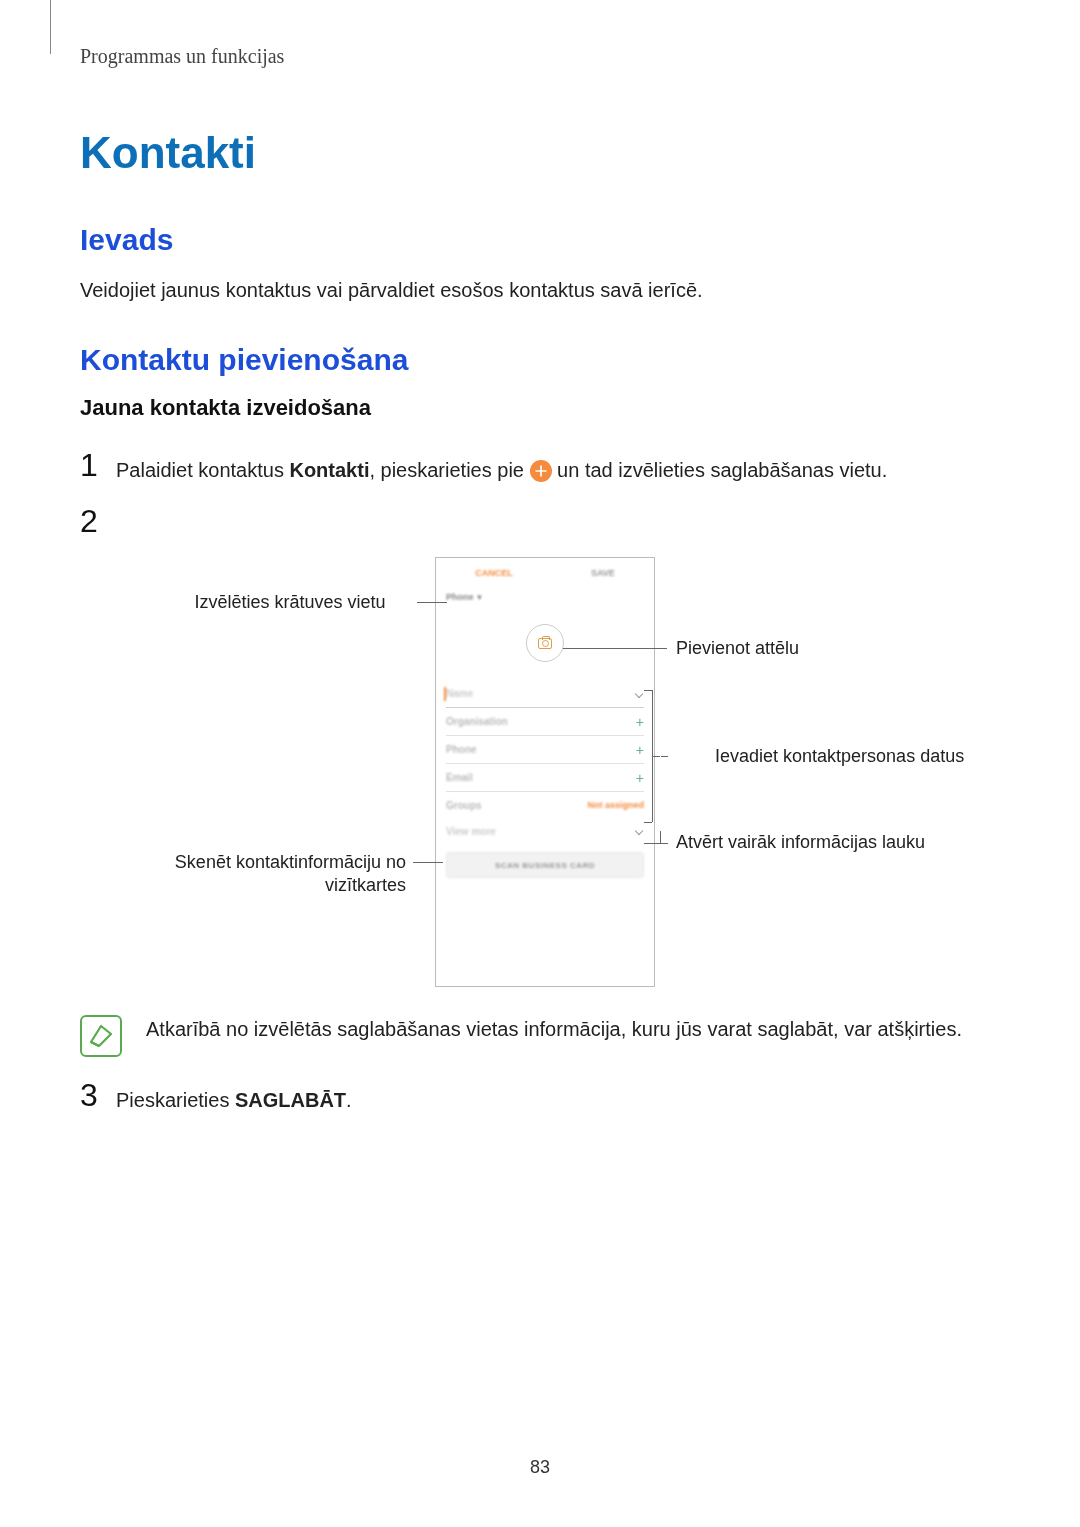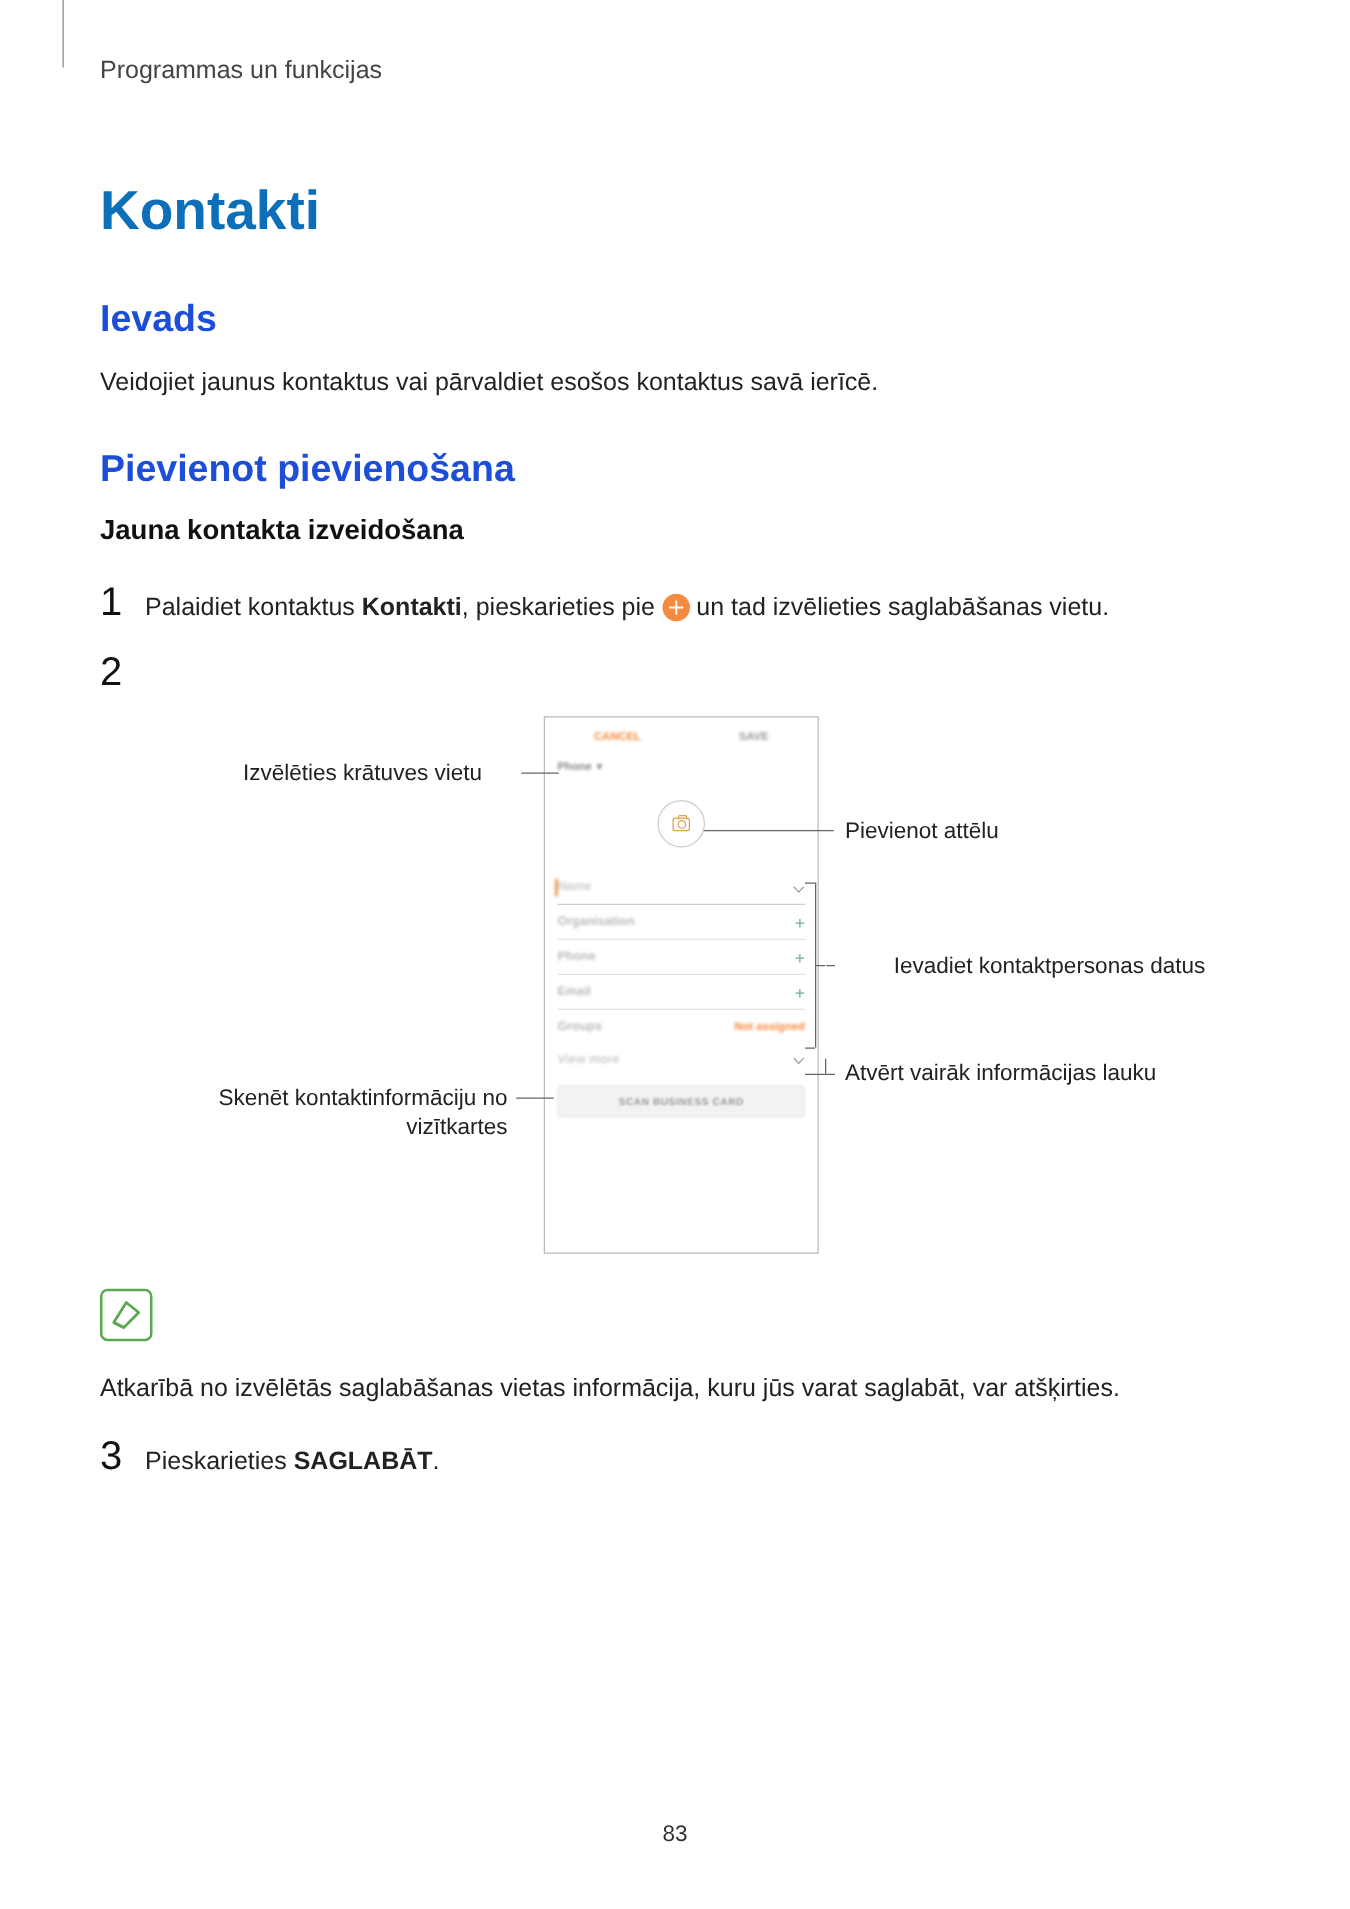--- a/index.html
+++ b/index.html
@@ -19,22 +19,23 @@
     position: absolute;
     left: 50px;
     top: 0;
     width: 1px;
     height: 54px;
     background: #888;
   }
   .breadcrumb {
     font-size: 20px;
     color: #444;
-    margin-bottom: 76px;
+    margin-bottom: 60px;
     margin-top: 5px;
+    font-family: Liberation Serif, serif;
   }
   .h1 {
     font-size: 44px;
     color: #0d6fb8;
     font-weight: 700;
     margin-bottom: 45px;
   }
   .h2 {
     font-size: 30px;
     color: #1d4ed8;
@@ -235,21 +236,20 @@
   .line {
     position:absolute;
     background:#666;
   }
   
   .note {
     display:flex;
     align-items:flex-start;
     gap: 24px;
     margin: 4px 0 22px 0;
-    flex-direction: column;
   }
   .note-icon {
     width: 42px;
     height: 42px;
     border: 2px solid #5aa84f;
     border-radius: 6px;
     display:flex;
     align-items:center;
     justify-content:center;
     flex-shrink:0;
@@ -276,21 +276,21 @@
 <div class="left-rule"></div>
 
 <div class="page">
   <div class="breadcrumb">Programmas un funkcijas</div>
 
   <h1 class="h1">Kontakti</h1>
 
   <h2 class="h2">Ievads</h2>
   <p class="body-text">Veidojiet jaunus kontaktus vai pārvaldiet esošos kontaktus savā ierīcē.</p>
 
-  <h2 class="h2">Pievienot pievienošana</h2>
+  <h2 class="h2">Kontaktu pievienošana</h2>
   <h3 class="h3">Jauna kontakta izveidošana</h3>
 
   <div class="step">
     <div class="step-num">1</div>
     <div class="step-body">
       <span>Palaidiet kontaktus </span><b>Kontakti</b><span>, pieskarieties pie </span><span class="inline-icon">
         <svg width="12" height="12" viewBox="0 0 12 12">
             <path d="M6 1v10M1 6h10" stroke="#fff" stroke-width="1.6" stroke-linecap="round"></path>
           </svg>
       </span><span> un tad izvēlieties saglabāšanas vietu.</span>

